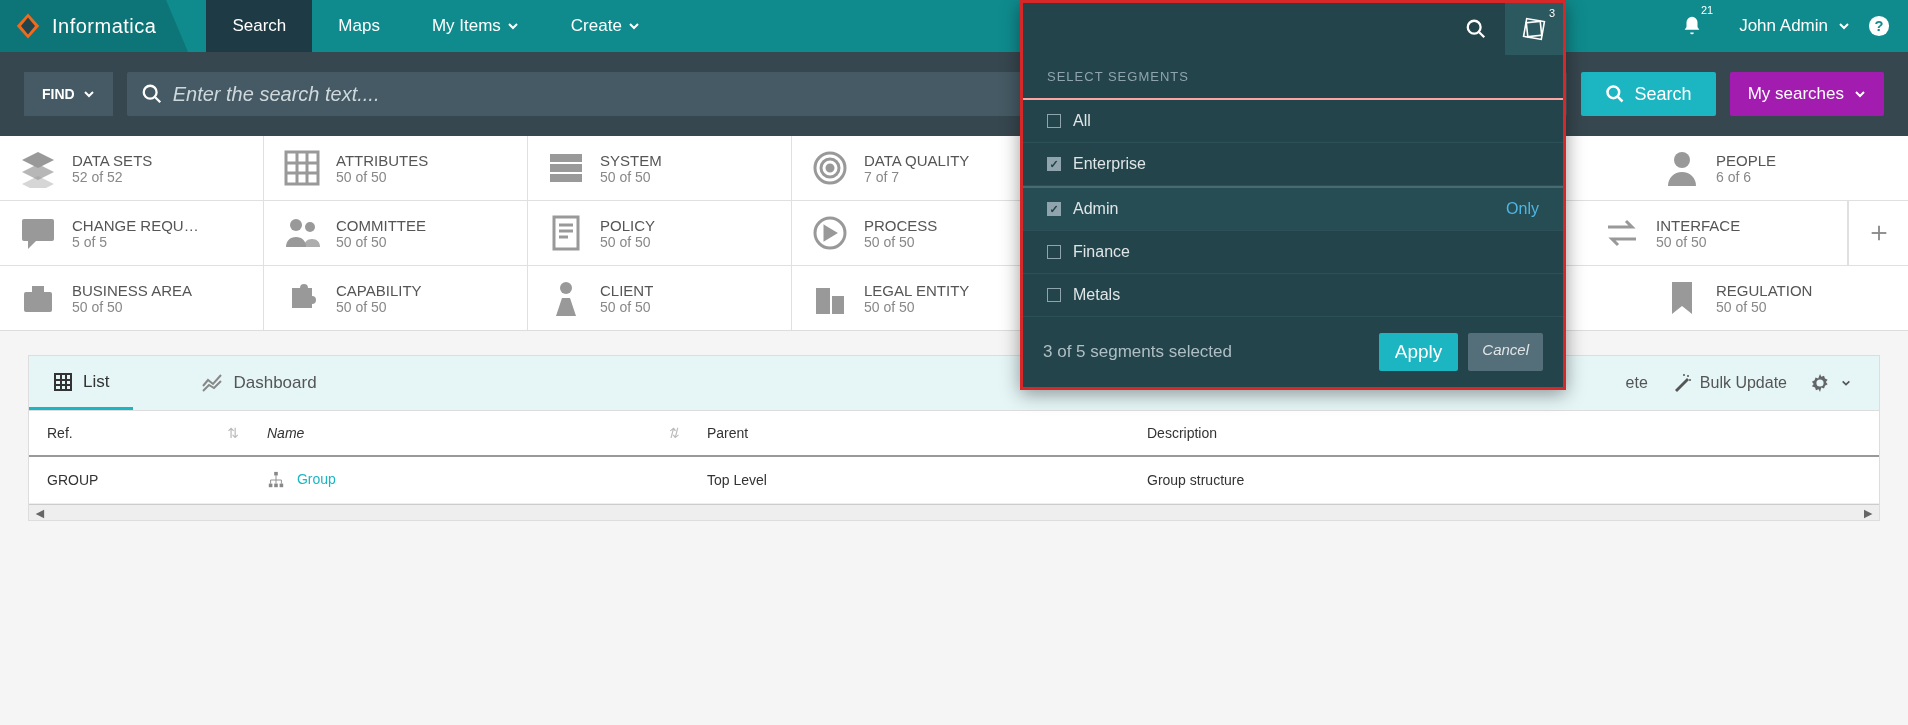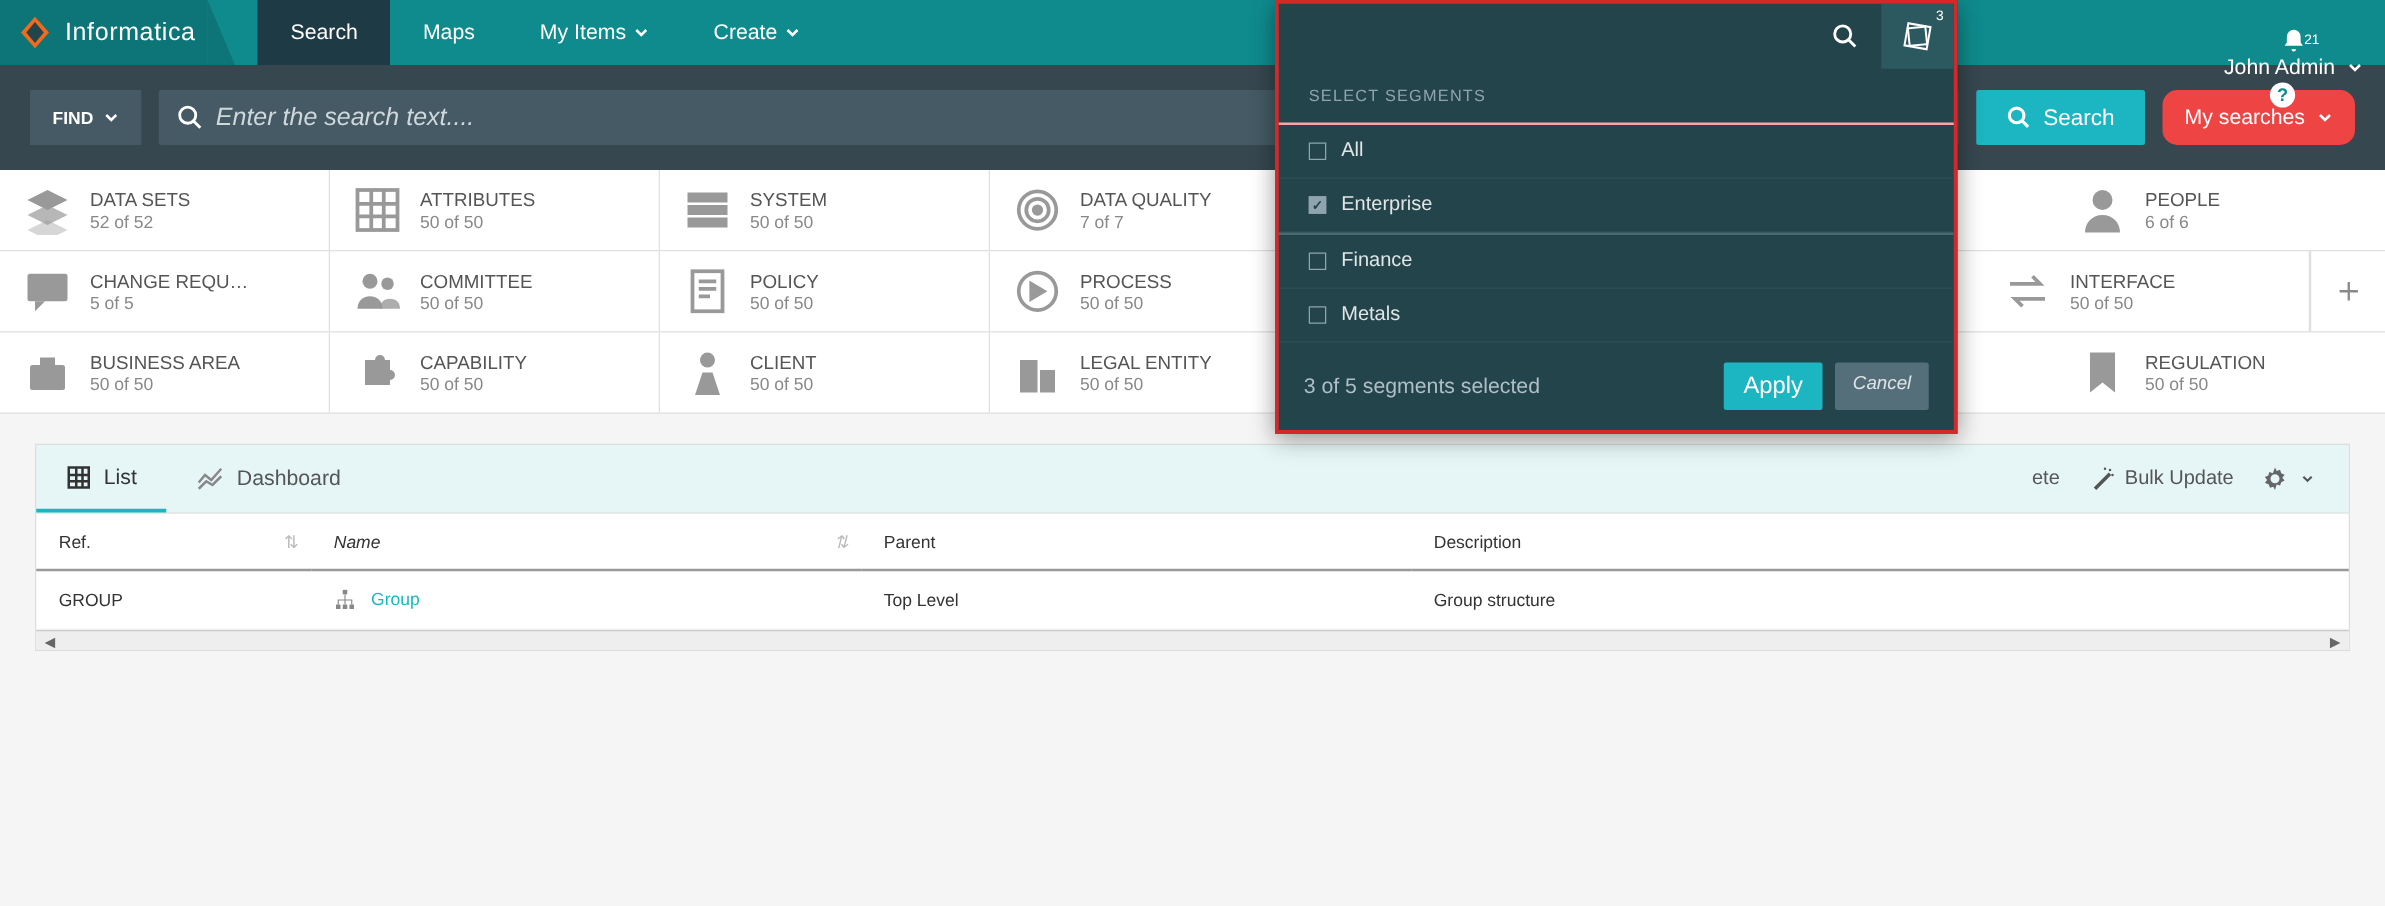--- a/index.html
+++ b/index.html
@@ -8,50 +8,50 @@
   
   .topnav { display: flex; align-items: stretch; background: #0f8b8d; height: 52px; }
   .logo-wrap { display: flex; align-items: center; padding: 0 10px 0 14px; background: #0d7577; position: relative; }
   .logo-wrap::after { content:""; position:absolute; right:-22px; top:0; border-top:52px solid transparent; border-left:22px solid #0d7577; }
   .logo-svg { width: 28px; height: 28px; margin-right: 10px; }
   .brand { color: #fff; font-size: 20px; font-weight: 400; letter-spacing: 0.5px; }
   .nav-items { display: flex; margin-left: 40px; }
   .nav-item { display: flex; align-items: center; padding: 0 26px; color: #fff; font-size: 17px; cursor: pointer; }
   .nav-item.active { background: #1e3a44; }
   .chev-down { margin-left: 6px; }
-  .nav-right { margin-left: auto; display: flex; align-items: center; flex-direction: column; }
+  .nav-right { margin-left: auto; display: flex; align-items: center; }
   .nav-icon-btn { width: 58px; height: 52px; display:flex; align-items:center; justify-content:center; color:#fff; cursor:pointer; position:relative; }
   .badge { position:absolute; top:4px; right:8px; font-size:11px; color:#fff; }
   .user-area { display:flex; align-items:center; color:#fff; padding:0 18px; font-size:17px; cursor:pointer; }
   .help-btn { width:40px; display:flex; align-items:center; justify-content:center; color:#fff; padding-right:18px; cursor:pointer; }
 
   
   .searchbar { display:flex; align-items:center; background:#37474f; height:84px; padding:0 24px; gap:14px; }
   .find-btn { display:flex; align-items:center; background:#455a64; color:#fff; font-weight:700; padding:0 18px; height:44px; border-radius:0; cursor:pointer; }
   .search-input-wrap { flex:1; display:flex; align-items:center; background:#455a64; height:44px; border-radius:2px; padding:0 14px; }
   .search-input { flex:1; background:transparent; border:none; outline:none; color:#fff; font-size:20px; margin-left:10px; }
   .search-input::placeholder { color:#cfd8dc; font-style:italic; }
   .search-btn { display:flex; align-items:center; background:#1bb6c1; color:#fff; font-size:18px; font-weight:500; padding:0 24px; height:44px; border-radius:2px; cursor:pointer; }
   .search-btn svg { margin-right:10px; }
-  .mysearches-btn { display:flex; align-items:center; background:#ef4444; color:#fff; font-size:17px; padding:0 18px; height:44px; border-radius:12px; cursor:pointer; }
+  .mysearches-btn { display:flex; align-items:center; background:#a21caf; color:#fff; font-size:17px; padding:0 18px; height:44px; border-radius:2px; cursor:pointer; }
 
   
   .facets { background:#fff; border-bottom:1px solid #ddd; }
   .facet-row { display:flex; border-bottom:1px solid #e0e0e0; }
   .facet-row:last-child { border-bottom:none; }
   .facet-tile { display:flex; align-items:center; width:264px; padding:12px 18px; border-right:1px solid #e0e0e0; cursor:pointer; }
   .facet-tile:last-child { border-right:none; }
   .facet-icon { width:40px; height:40px; margin-right:14px; color:#888; flex-shrink:0; }
   .facet-text { display:flex; flex-direction:column; overflow:hidden; }
   .facet-title { font-size:15px; color:#555; font-weight:500; white-space:nowrap; overflow:hidden; text-overflow:ellipsis; }
   .facet-count { font-size:14px; color:#888; }
   .plus-cell { width:60px; display:flex; align-items:center; justify-content:center; color:#888; cursor:pointer; border-left:1px solid #e0e0e0; }
 
   
-  .tabbar { display:flex; align-items:stretch; background:#e6f6f7; border:1px solid #ddd; margin:24px 28px 0; height:56px; }
+  .tabbar { display:flex; align-items:stretch; background:#e6f6f7; border:1px solid #ddd; margin:24px 28px 0; height:56px;gap:44px; }
   .tab { display:flex; align-items:center; padding:0 24px; color:#555; font-size:17px; cursor:pointer; }
   .tab.active { color:#333; border-bottom:3px solid #1bb6c1; }
   .tab svg { margin-right:10px; }
   .tabbar-right { margin-left:auto; display:flex; align-items:center; gap:24px; padding-right:20px; color:#555; }
   .toolbtn { display:flex; align-items:center; cursor:pointer; font-size:16px; }
   .toolbtn svg { margin-right:8px; }
   
   
   .grid-wrap { margin:0 28px; background:#fff; border:1px solid #ddd; border-top:none; }
   table { width:100%; border-collapse:collapse; }
@@ -445,20 +445,25 @@
   <div class="pop-header">SELECT SEGMENTS</div>
   <div class="seg-row">
     <span class="seg-checkbox"></span>
     <span class="seg-label">All</span>
   </div>
   <div class="seg-row">
     <span class="seg-checkbox checked"></span>
     <span class="seg-label">Enterprise</span>
   </div>
   <div class="seg-group-divider"></div>
+  <div class="seg-row" style="background:#274d54;">
+    <span class="seg-checkbox checked"></span>
+    <span class="seg-label">Admin</span>
+    <span class="only-link">Only</span>
+  </div>
   <div class="seg-row">
     <span class="seg-checkbox"></span>
     <span class="seg-label">Finance</span>
   </div>
   <div class="seg-row">
     <span class="seg-checkbox"></span>
     <span class="seg-label">Metals</span>
   </div>
   <div class="pop-footer">
     <span class="pop-status">3 of 5 segments selected</span>

